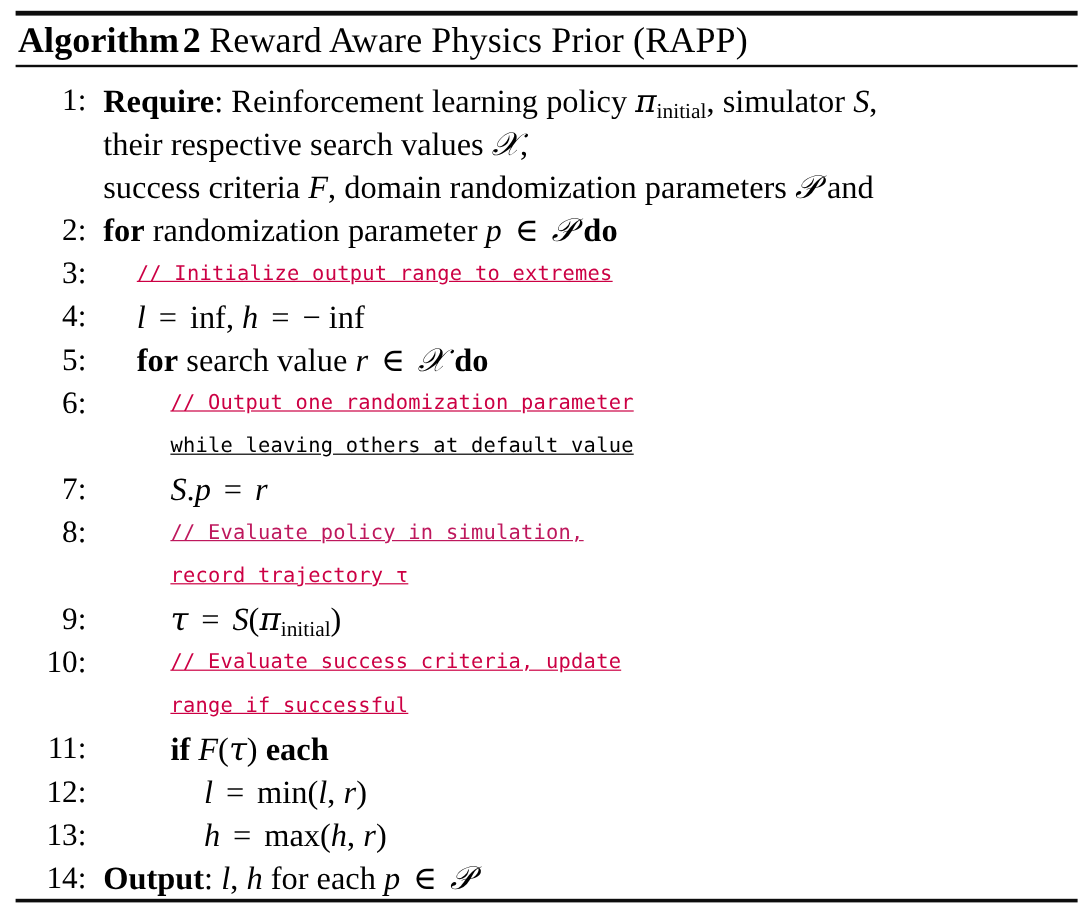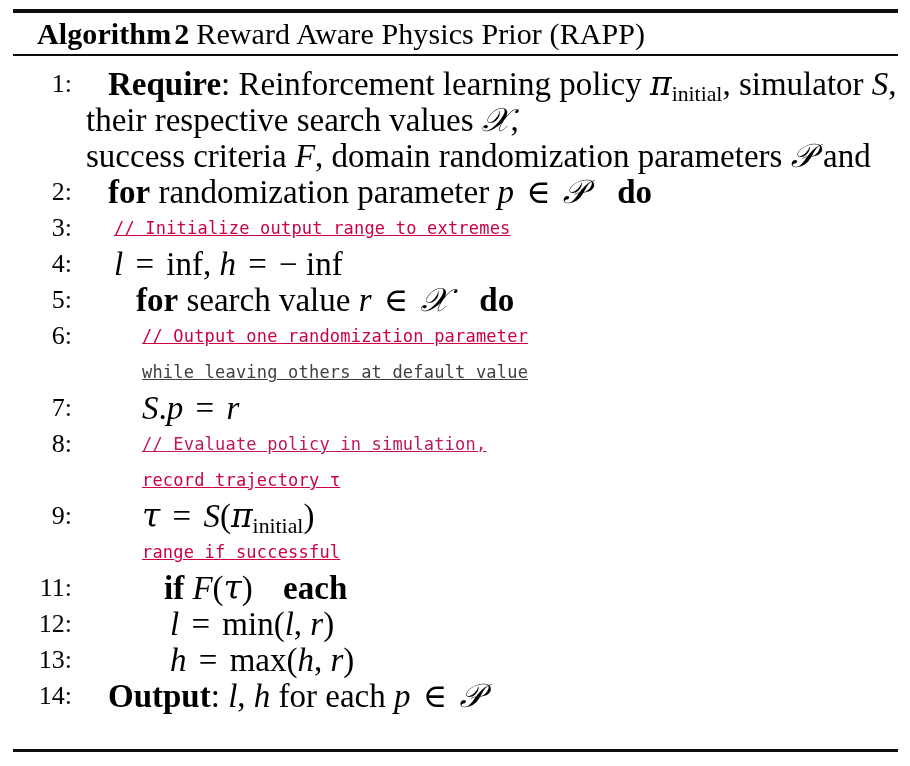--- a/index.html
+++ b/index.html
@@ -79,32 +79,32 @@
     text-align: right;
     font-size: 26px;
     line-height: 36px;
     font-family: "Liberation Serif", "DejaVu Serif", serif;
   }
 
   .content {
     position: absolute;
     left: 86px;
     right: 8px;
-    font-size: 33px;
+    font-size: 27px;
     line-height: 36px;
   }
 
   
   .ind0 { padding-left: 0px;  }
   .ind1 { padding-left: 28px; }
   .ind2 { padding-left: 56px; }
   .ind3 { padding-left: 84px; }
 
   
-  .kw  { font-weight: bold; margin-left: 22px; }
+  .kw  { font-weight: bold; }
   .mathit {
     font-family: "Liberation Serif", "DejaVu Serif", serif;
     font-style: italic;
   }
   .mathrm {
     font-family: "Liberation Serif", "DejaVu Serif", serif;
     font-style: normal;
   }
   .op {
     font-style: normal;
@@ -181,21 +181,21 @@
     <div class="alg-line">
       <span class="lineno">5:</span>
       <span class="content ind1"><span class="kw">for</span> search value <span class="mathit">r</span> <span class="op">∈</span> <span class="cal">𝒳</span> <span class="kw">do</span></span>
     </div>
 
     <div class="alg-line">
       <span class="lineno">6:</span>
       <span class="content ind2 comment" style="color:#cc0044">// Output one randomization parameter</span>
     </div>
     <div class="alg-line">
-      <span class="content ind2 comment" style="color:#404040">while leaving others at default value</span>
+      <span class="content ind2 comment" style="color:#000000">while leaving others at default value</span>
     </div>
 
     <div class="alg-line">
       <span class="lineno">7:</span>
       <span class="content ind2"><span class="mathit">S</span><span class="opnosp">.</span><span class="mathit">p</span> <span class="op">=</span> <span class="mathit">r</span></span>
     </div>
 
     <div class="alg-line">
       <span class="lineno">8:</span>
       <span class="content ind2 comment" style="color:#be185d">// Evaluate policy in simulation,</span>
@@ -203,20 +203,24 @@
     <div class="alg-line">
       <span class="content ind2 comment" style="color:#cc0044">record trajectory τ</span>
     </div>
 
     <div class="alg-line">
       <span class="lineno">9:</span>
       <span class="content ind2"><span class="greek">τ</span> <span class="op">=</span> <span class="mathit">S</span><span class="mathrm">(</span><span class="greek">π</span><span class="sub">initial</span><span class="mathrm">)</span></span>
     </div>
 
     <div class="alg-line">
+      <span class="lineno">10:</span>
+      <span class="content ind2 comment" style="color:#cc0044">// Evaluate success criteria, update</span>
+    </div>
+    <div class="alg-line">
       <span class="content ind2 comment" style="color:#cc0044">range if successful</span>
     </div>
 
     <div class="alg-line">
       <span class="lineno">11:</span>
       <span class="content ind2"><span class="kw">if</span> <span class="mathit">F</span><span class="mathrm">(</span><span class="greek">τ</span><span class="mathrm">)</span> <span class="kw">each</span></span>
     </div>
 
     <div class="alg-line">
       <span class="lineno">12:</span>

